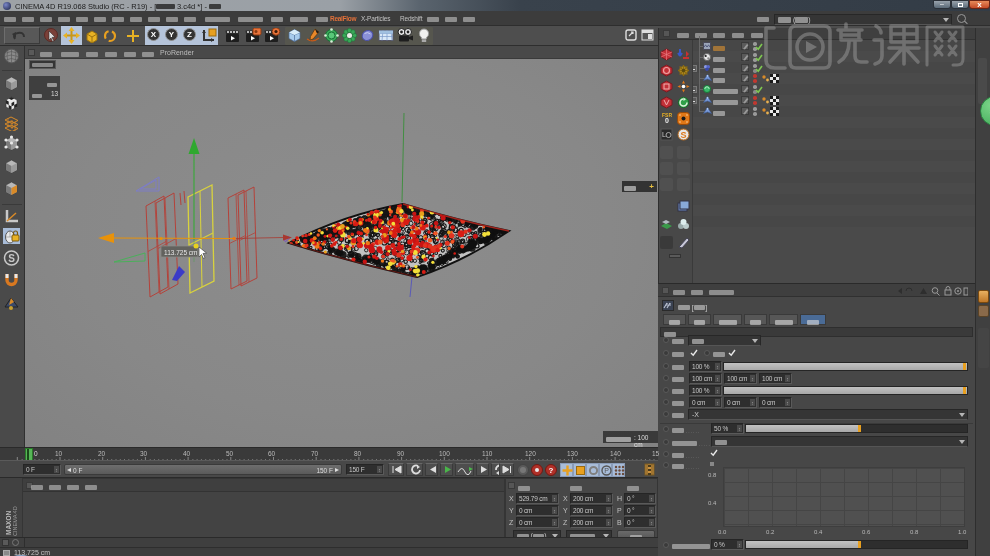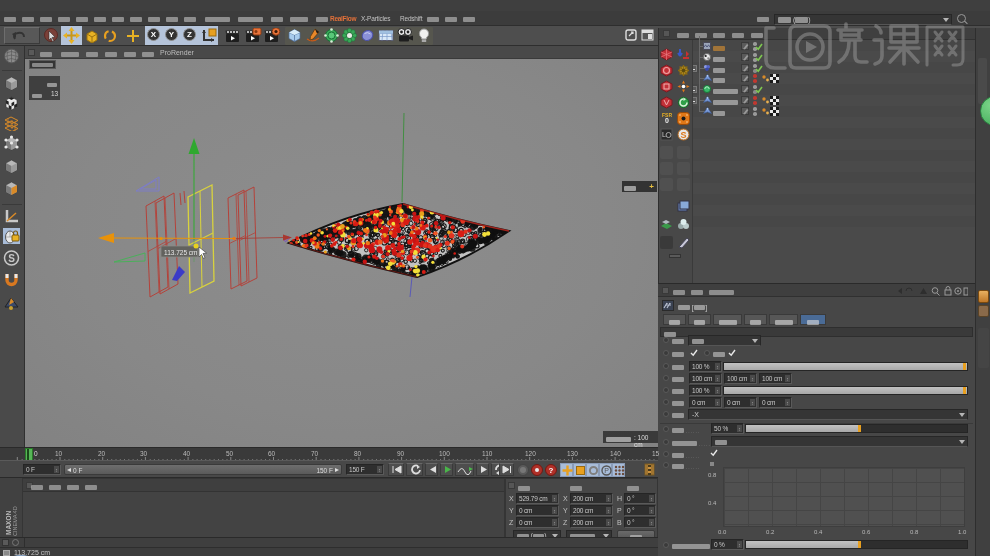--- a/index.html
+++ b/index.html
@@ -6,20 +6,29 @@
 #w{position:relative;width:990px;height:556px;}
 .a{position:absolute;}
 .z{display:inline-block;height:6px;background:currentColor;opacity:.62;border-radius:1px;vertical-align:middle;}
 .fld{background:#2e2e2e;border:1px solid #252525;border-right-color:#5a5a5a;border-bottom-color:#5a5a5a;color:#c9c9c9;font-size:6.5px;line-height:9px;padding-left:2px;letter-spacing:-0.2px;white-space:nowrap;overflow:hidden;}
 .spin{position:absolute;right:1px;top:1px;width:5px;bottom:1px;background:#4a4a4a;font-size:5px;color:#999;text-align:center;line-height:8px;}
 .ddl{background:#353535;border:1px solid #272727;border-bottom-color:#555;color:#c9c9c9;font-size:7px;line-height:9px;padding-left:3px;}
 .arr{position:absolute;right:2px;top:3px;width:0;height:0;border-left:3px solid transparent;border-right:3px solid transparent;border-top:4px solid #b5b5b5;}
 .tb{background:#585858;border:1px solid #3a3a3a;border-top-color:#6e6e6e;border-left-color:#6e6e6e;}
 </style></head><body>
 <div id="w">
+<div class="a" style="left:0;top:0;width:990px;height:11px;background:linear-gradient(90deg,#9ea2a6 0,#9aa0a6 340px,#5a646e 420px,#39424c 520px,#333c46 990px);">
+<div class="a" style="left:3px;top:2px;width:8px;height:8px;border-radius:50%;background:radial-gradient(circle at 35% 35%,#7a86c8,#1a2040);"></div>
+<div class="a" style="left:15px;top:1.5px;font-size:7.5px;color:#1c1c1c;white-space:nowrap;">CINEMA 4D R19.068 Studio (RC - R19) - [<b class="z" style="width:18.5px;height:5.5px;background:#2a2a2a;opacity:.85"></b> 3.c4d *] - <b class="z" style="width:12.0px;height:5.5px;background:#2a2a2a;opacity:.85"></b></div>
+<div class="a" style="left:933px;top:0;width:18px;height:9px;background:linear-gradient(#98a2ac,#5a6a78);border:1px solid #2a3038;border-radius:0 0 3px 3px;color:#fff;font-size:7px;text-align:center;line-height:6px;">–</div>
+<div class="a" style="left:951px;top:0;width:18px;height:9px;background:linear-gradient(#98a2ac,#5a6a78);border:1px solid #2a3038;border-radius:0 0 3px 3px;">
+        <div class="a" style="left:6px;top:2px;width:5px;height:4px;border:1px solid #fff;"></div>
+      </div>
+<div class="a" style="left:969px;top:0;width:21px;height:9px;background:linear-gradient(#e88a5a,#c44a26);border:1px solid #6a2414;border-radius:0 0 3px 3px;color:#fff;font-size:8px;text-align:center;line-height:8px;font-weight:bold;">x</div>
+</div>
 <div class="a" style="left:0;top:11px;width:990px;height:15px;background:#3c3c3c;border-bottom:1px solid #2e2e2e;">
 <div class="a" style="left:4px;top:4px;color:#c2c2c2;"><b class="z" style="width:11.5px;height:5px;"></b></div>
 <div class="a" style="left:22px;top:4px;color:#c2c2c2;"><b class="z" style="width:11.5px;height:5px;"></b></div>
 <div class="a" style="left:40px;top:4px;color:#c2c2c2;"><b class="z" style="width:11.5px;height:5px;"></b></div>
 <div class="a" style="left:58px;top:4px;color:#c2c2c2;"><b class="z" style="width:11.5px;height:5px;"></b></div>
 <div class="a" style="left:76px;top:4px;color:#c2c2c2;"><b class="z" style="width:11.5px;height:5px;"></b></div>
 <div class="a" style="left:94px;top:4px;color:#c2c2c2;"><b class="z" style="width:11.5px;height:5px;"></b></div>
 <div class="a" style="left:112px;top:4px;color:#c2c2c2;"><b class="z" style="width:11.5px;height:5px;"></b></div>
 <div class="a" style="left:130px;top:4px;color:#c2c2c2;"><b class="z" style="width:11.5px;height:5px;"></b></div>
 <div class="a" style="left:148px;top:4px;color:#c2c2c2;"><b class="z" style="width:11.5px;height:5px;"></b></div>

